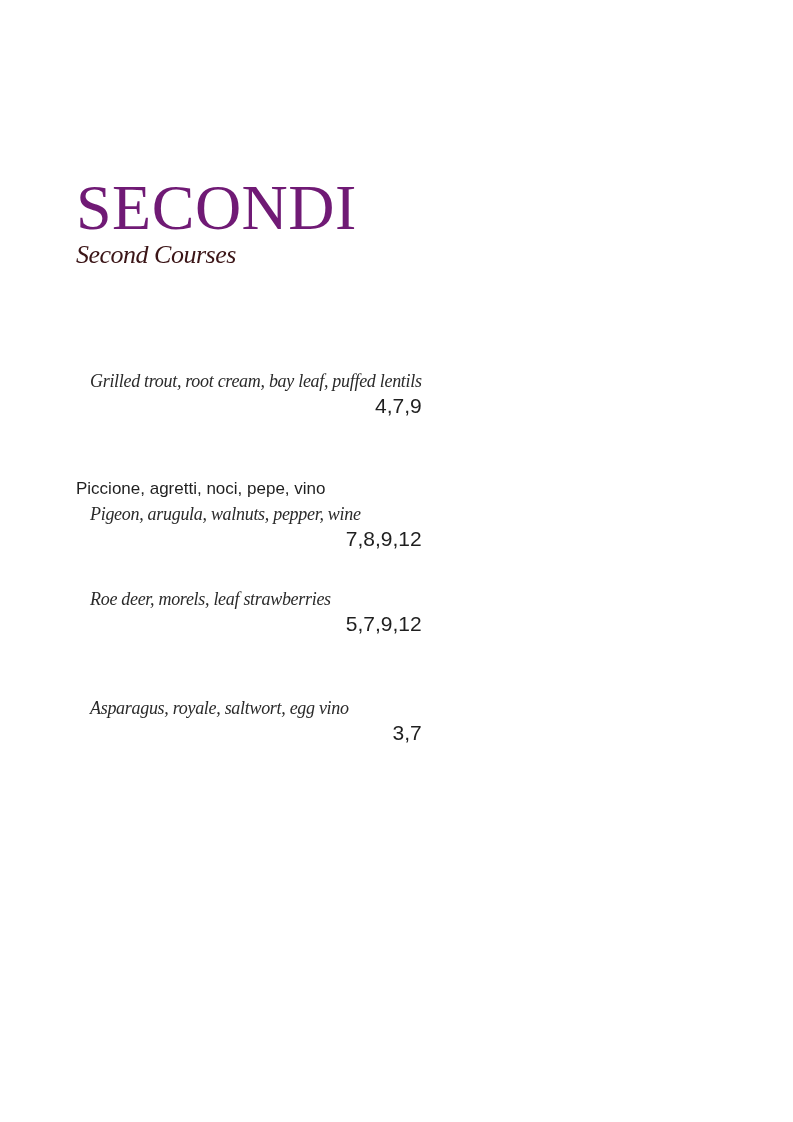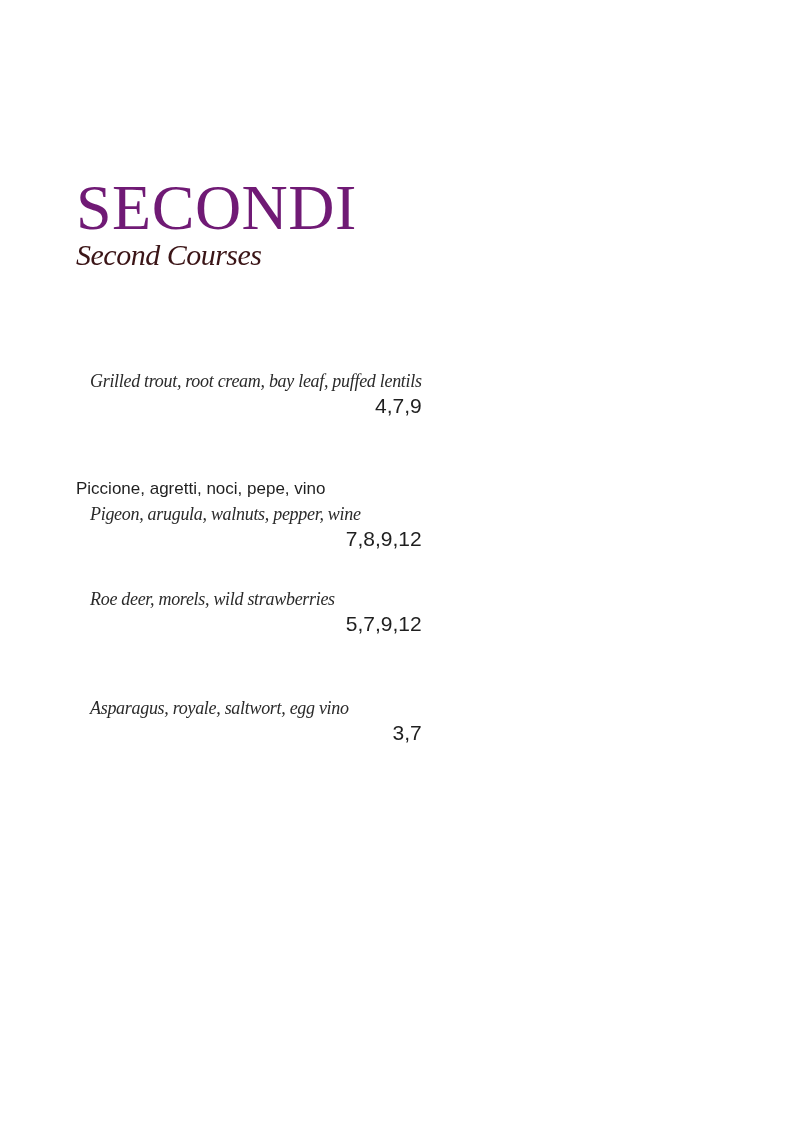--- a/index.html
+++ b/index.html
@@ -15,21 +15,21 @@
     font-size: 64px;
     line-height: 72px;
     color: #701a75;
     letter-spacing: 0.5px;
     margin: 0;
     font-weight: normal;
   }
   .subtitle {
     font-family: "Liberation Serif", "DejaVu Serif", serif;
     font-style: italic;
-    font-size: 30px;
+    font-size: 26px;
     line-height: 34px;
     color: #3b1517;
     margin: -6px 0 0 0;
     letter-spacing: -0.5px;
   }
   .items { position: absolute; left: 76px; top: 368px; }
   .item { margin-bottom: 34px; height: 75px; }
   .it-name {
     font-family: "Liberation Sans", "DejaVu Sans", sans-serif;
     font-size: 17px;
@@ -65,20 +65,20 @@
   <div class="item">
     <div class="it-en">Grilled trout, root cream, bay leaf, puffed lentils</div>
     <div class="it-allergens">4,7,9</div>
   </div>
   <div class="item">
     <div class="it-name">Piccione, agretti, noci, pepe, vino</div>
     <div class="it-en">Pigeon, arugula, walnuts, pepper, wine</div>
     <div class="it-allergens">7,8,9,12</div>
   </div>
   <div class="item">
-    <div class="it-en">Roe deer, morels, wild strawberries</div>
+    <div class="it-en">Roe deer, morels, leaf strawberries</div>
     <div class="it-allergens">5,7,9,12</div>
   </div>
   <div class="item">
     <div class="it-en">Asparagus, royale, saltwort, egg vino</div>
     <div class="it-allergens">3,7</div>
   </div>
 </div>
 
 </body></html>

